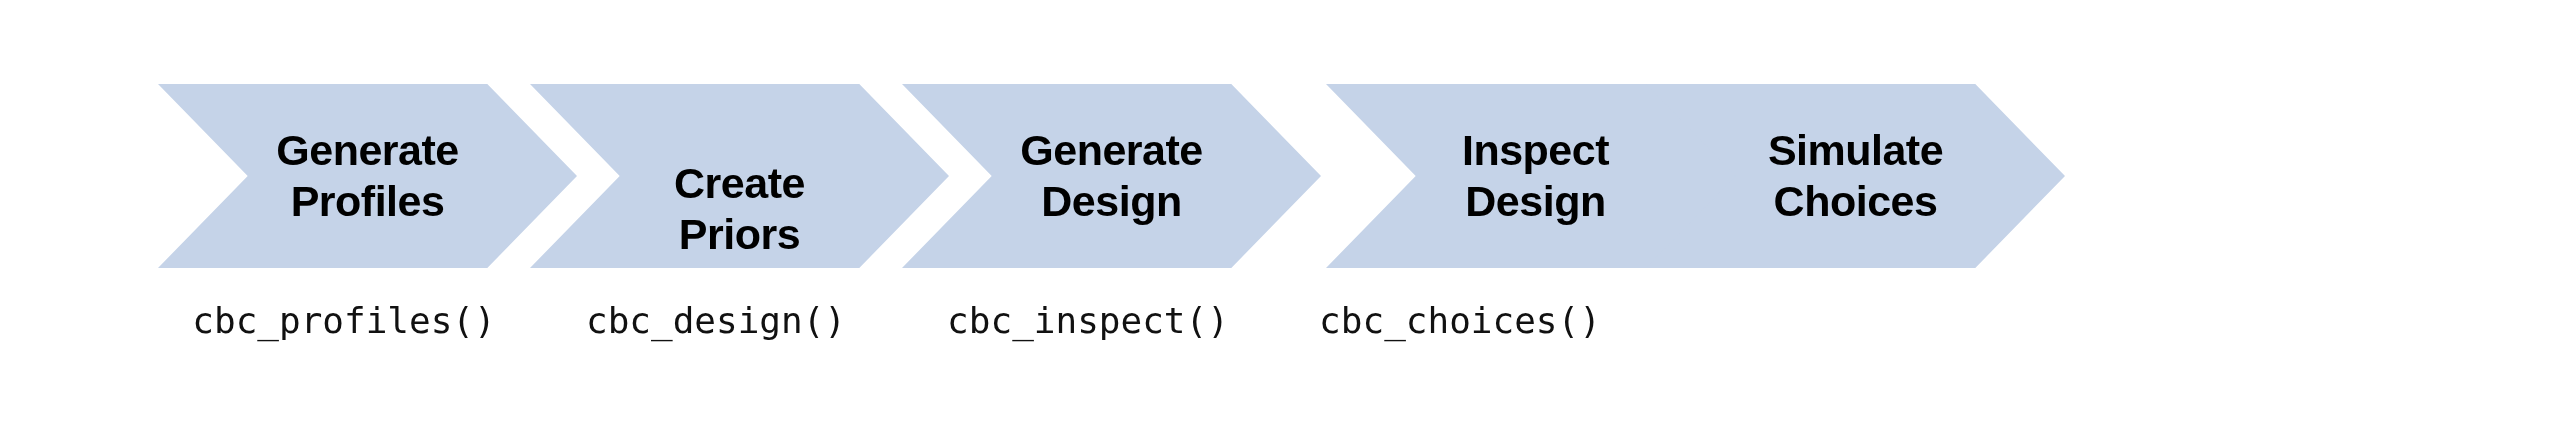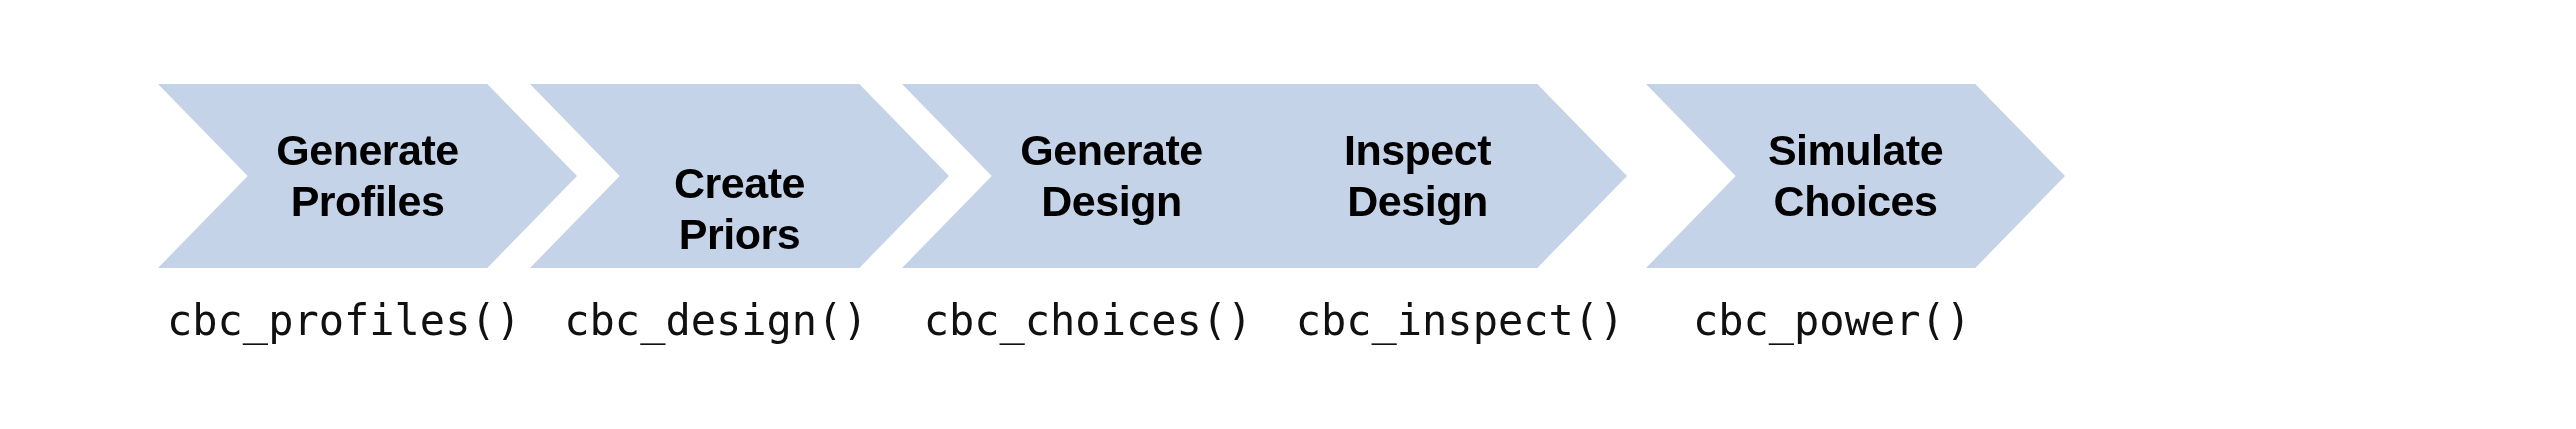--- a/index.html
+++ b/index.html
@@ -30,39 +30,39 @@
     height: 184px;
     background: var(--chevron-fill);
     clip-path: polygon(0 0, 78.59% 0, 100% 50%, 78.59% 100%, 0 100%, 21.41% 50%);
     display: flex;
     align-items: center;
     justify-content: center;
   }
   .chevron:nth-child(1) { left: 150px; }
   .chevron:nth-child(2) { left: 522px; align-items: flex-end; }
   .chevron:nth-child(3) { left: 894px; }
-  .chevron:nth-child(4) { left: 1200px; }
+  .chevron:nth-child(4) { left: 1318px; }
   .chevron:nth-child(5) { left: 1638px; }
   .chevron:nth-child(6) { left: 2010px; }
   .step-label {
     font-weight: bold;
     font-size: 43px;
     line-height: 51px;
     color: var(--label-text);
     text-align: center;
     white-space: pre-line;
     letter-spacing: -0.5px;
   }
   .function-label {
     position: absolute;
     top: 288px;
     width: 372px;
     text-align: center;
     font-family: "DejaVu Sans Mono", monospace;
-    font-size: 42px;
+    font-size: 36px;
     line-height: 42px;
     color: var(--function-text);
     white-space: nowrap;
   }
   .function-label:nth-child(1) { left: 150px; }
   .function-label:nth-child(2) { left: 522px; }
   .function-label:nth-child(3) { left: 894px; }
   .function-label:nth-child(4) { left: 1266px; }
   .function-label:nth-child(5) { left: 1638px; }
   .function-label:nth-child(6) { left: 2010px; }
@@ -91,19 +91,18 @@
     </div>
     <div class="chevron">
       <span class="step-label">Simulate
 Choices</span>
     </div>
   </div>
 
   <div class="function-row">
     <div class="function-label">cbc_profiles()</div>
     <div class="function-label">cbc_design()</div>
+    <div class="function-label">cbc_inspect()</div>
     <div class="function-label">cbc_choices()</div>
-    <div class="function-label">cbc_inspect()</div>
-    <div class="function-label">cbc_power()</div>
   </div>
 
 </div>
 
 
 </body></html>

